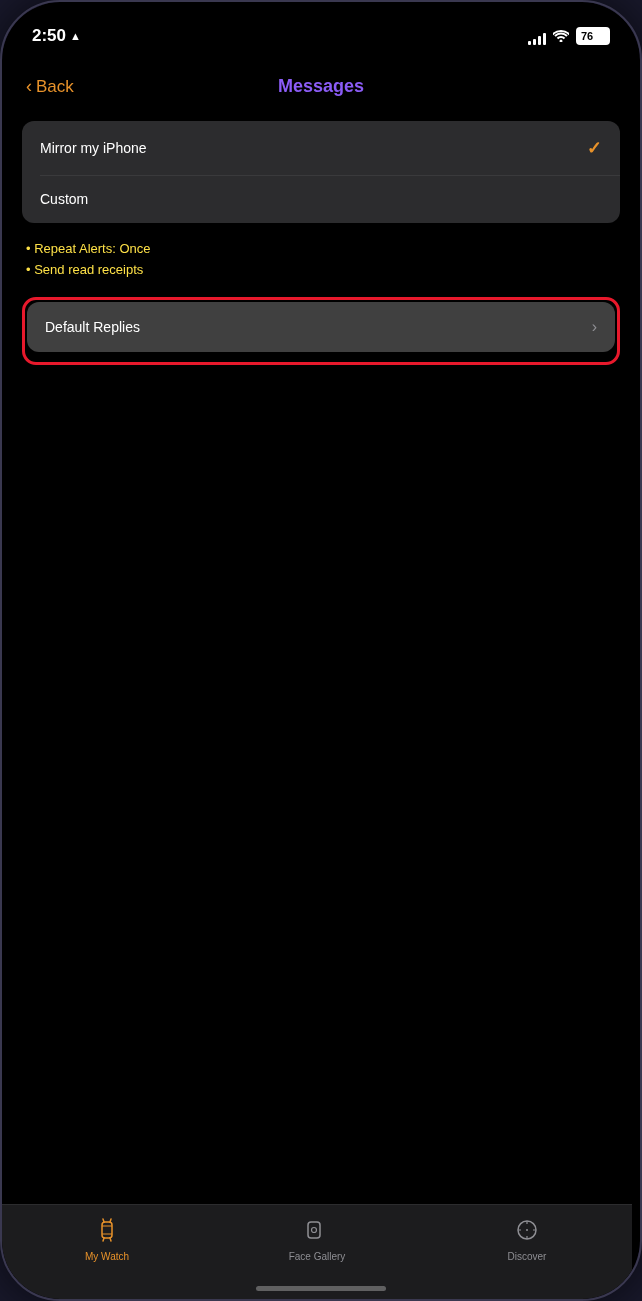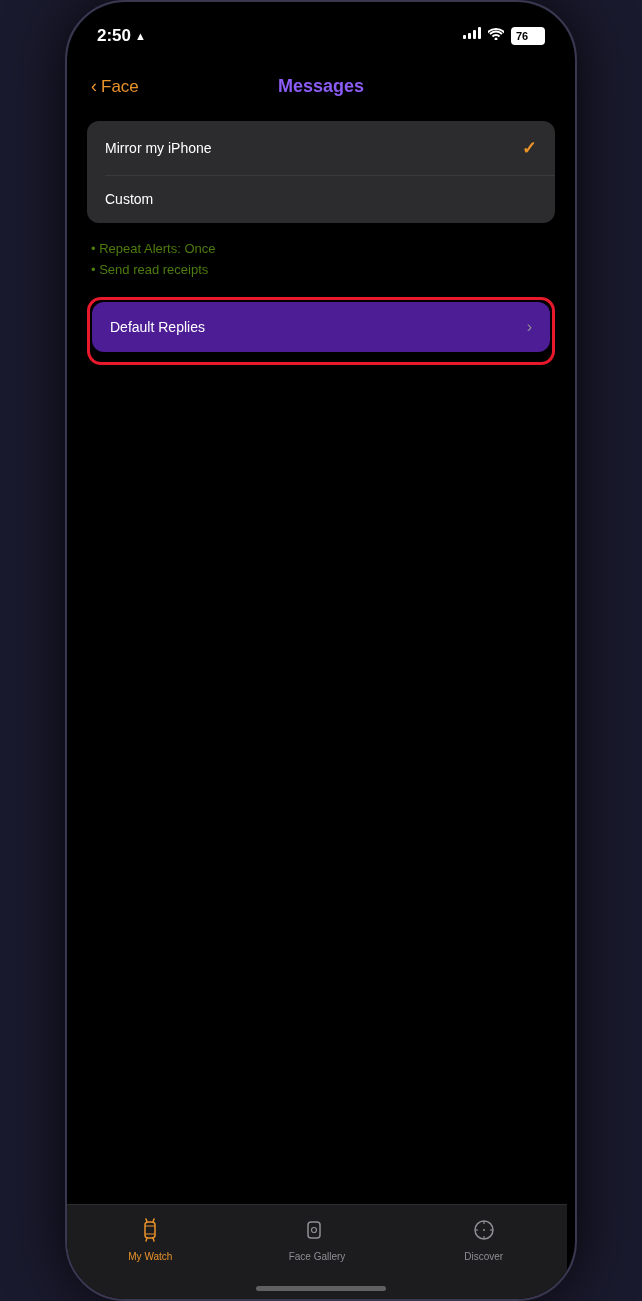--- a/index.html
+++ b/index.html
@@ -7,21 +7,21 @@
     body {
       background: #1a1a2e;
       display: flex;
       justify-content: center;
       align-items: center;
       min-height: 100vh;
       font-family: -apple-system, BlinkMacSystemFont, 'SF Pro Display', 'Helvetica Neue', sans-serif;
     }
 
     .phone-frame {
-      width: 512px;
+      width: 642px;
       height: 1301px;
       background: #1c1b2e;
       border-radius: 60px;
       position: relative;
       overflow: hidden;
       border: 2px solid #3a3850;
       box-shadow:
         inset 0 0 0 1px #2a2840,
         0 0 60px rgba(0,0,0,0.8);
     }
@@ -88,21 +88,21 @@
       color: #ffffff;
       font-size: 17px;
       font-weight: 600;
       display: flex;
       align-items: center;
       gap: 4px;
     }
 
     .status-right {
       display: flex;
-      align-items: flex-start;
+      align-items: flex-end;
       gap: 7px;
     }
 
     .signal-bars {
       display: flex;
       align-items: flex-end;
       gap: 2px;
       height: 12px;
     }
 
@@ -216,28 +216,28 @@
 
     .checkmark {
       color: #E8922A;
       font-size: 18px;
       font-weight: 600;
     }
 
     
     .hint-text {
       padding: 8px 4px 16px 4px;
-      color: #4d7c0f;
+      color: #fde047;
       font-size: 13px;
       line-height: 1.6;
     }
 
     
     .default-replies-group {
-      background: #4c1d95;
+      background: #404040;
       border-radius: 12px;
       overflow: visible;
       margin-bottom: 8px;
       position: relative;
     }
 
     .default-replies-highlight {
       border: 3px solid #e8192c;
       border-radius: 14px;
       padding: 2px;
@@ -344,21 +344,21 @@
         </span>
         <div class="battery-container">
           <span class="battery-text">76</span>
         </div>
       </div>
     </div>
 
     <div class="nav-bar">
       <div class="back-button">
         <span class="back-chevron">‹</span>
-        <span>Face</span>
+        <span>Back</span>
       </div>
       <span class="nav-title">Messages</span>
     </div>
 
     <div class="content">
 
       <div class="settings-group">
         <div class="settings-row">
           <span class="row-label">Mirror my iPhone</span>
           <span class="checkmark">✓</span>

